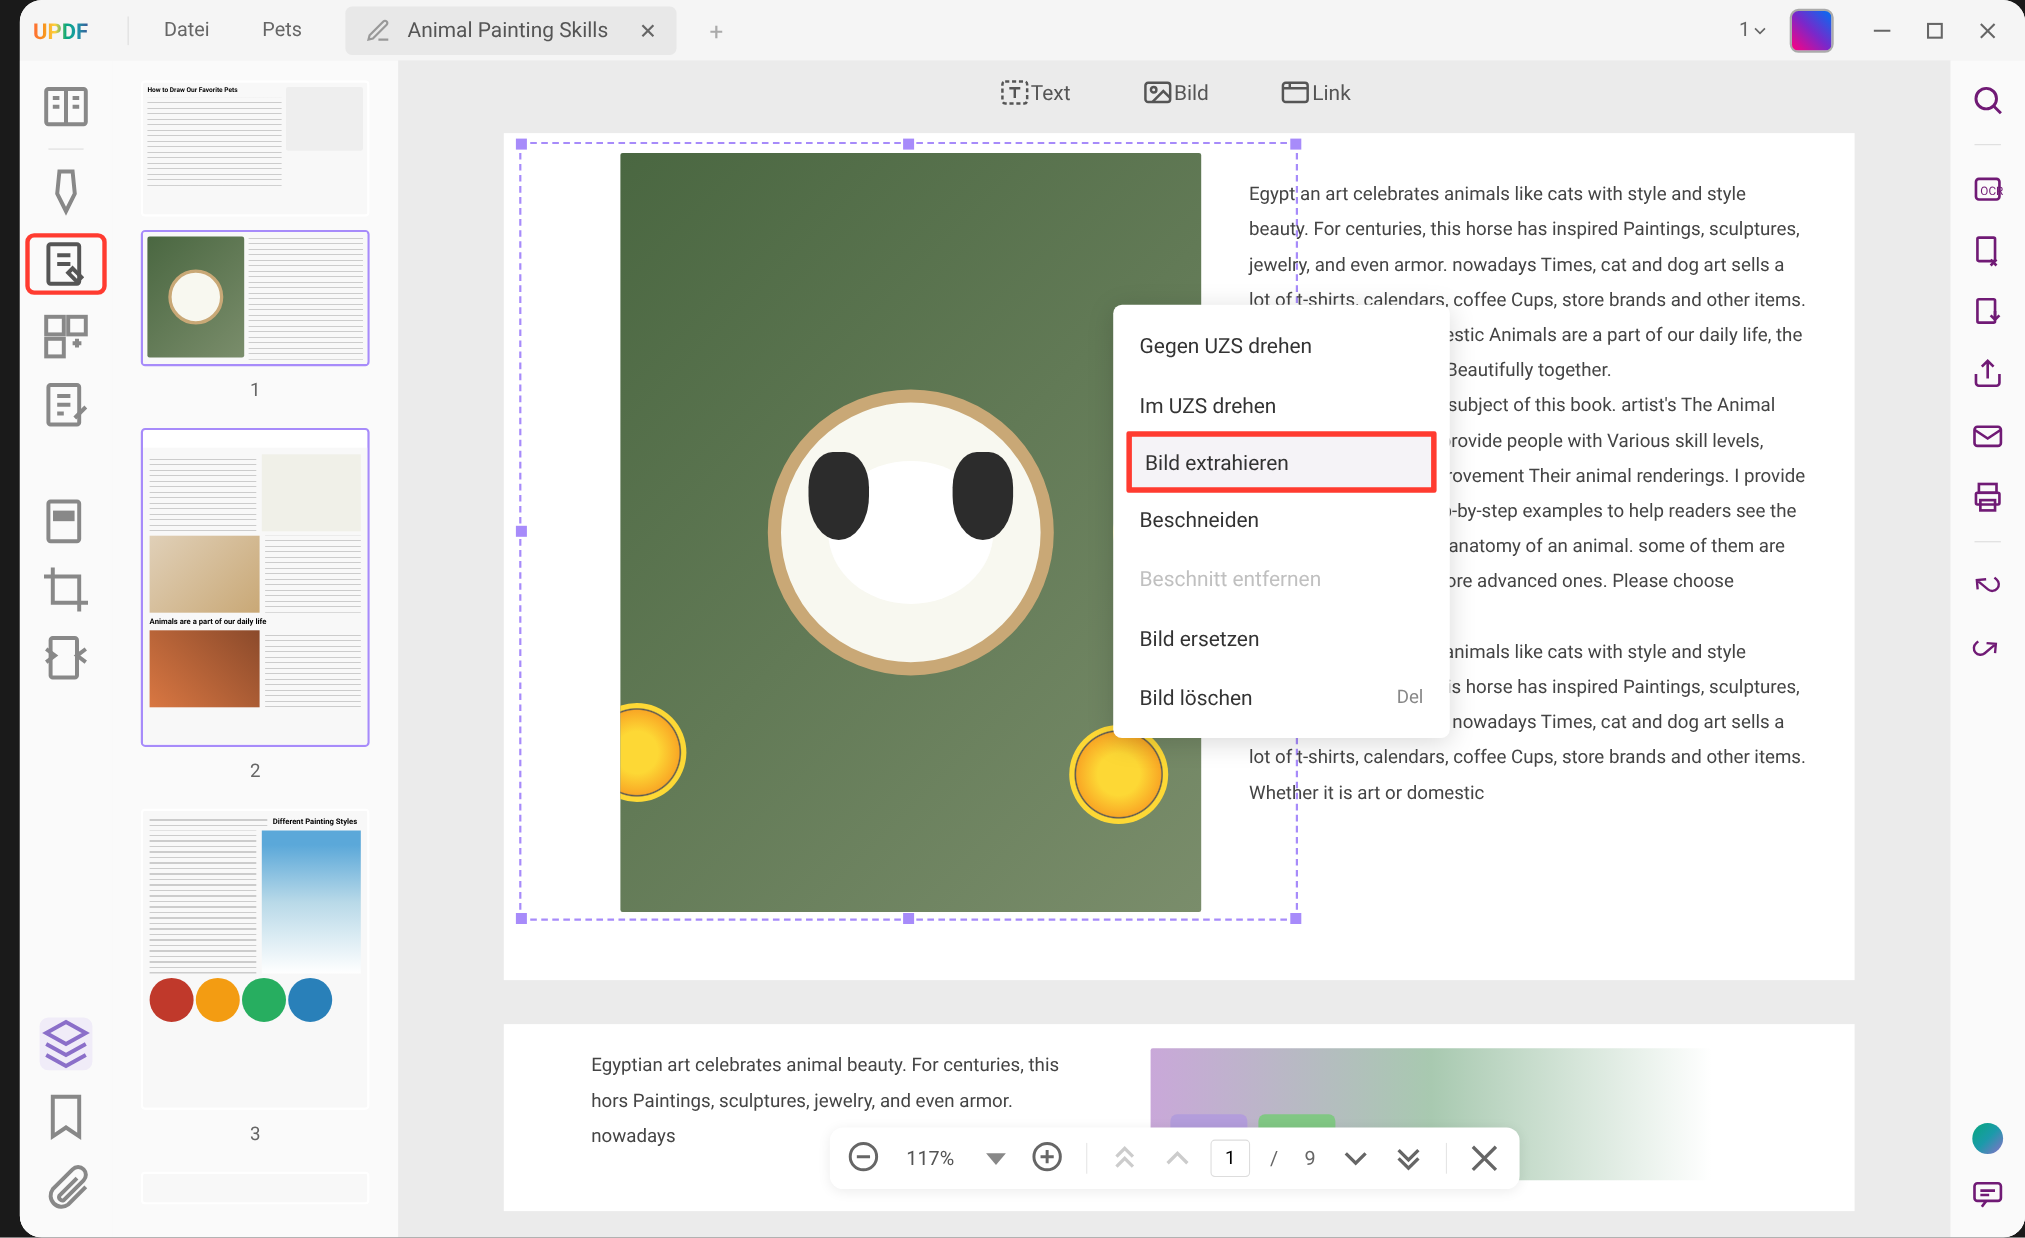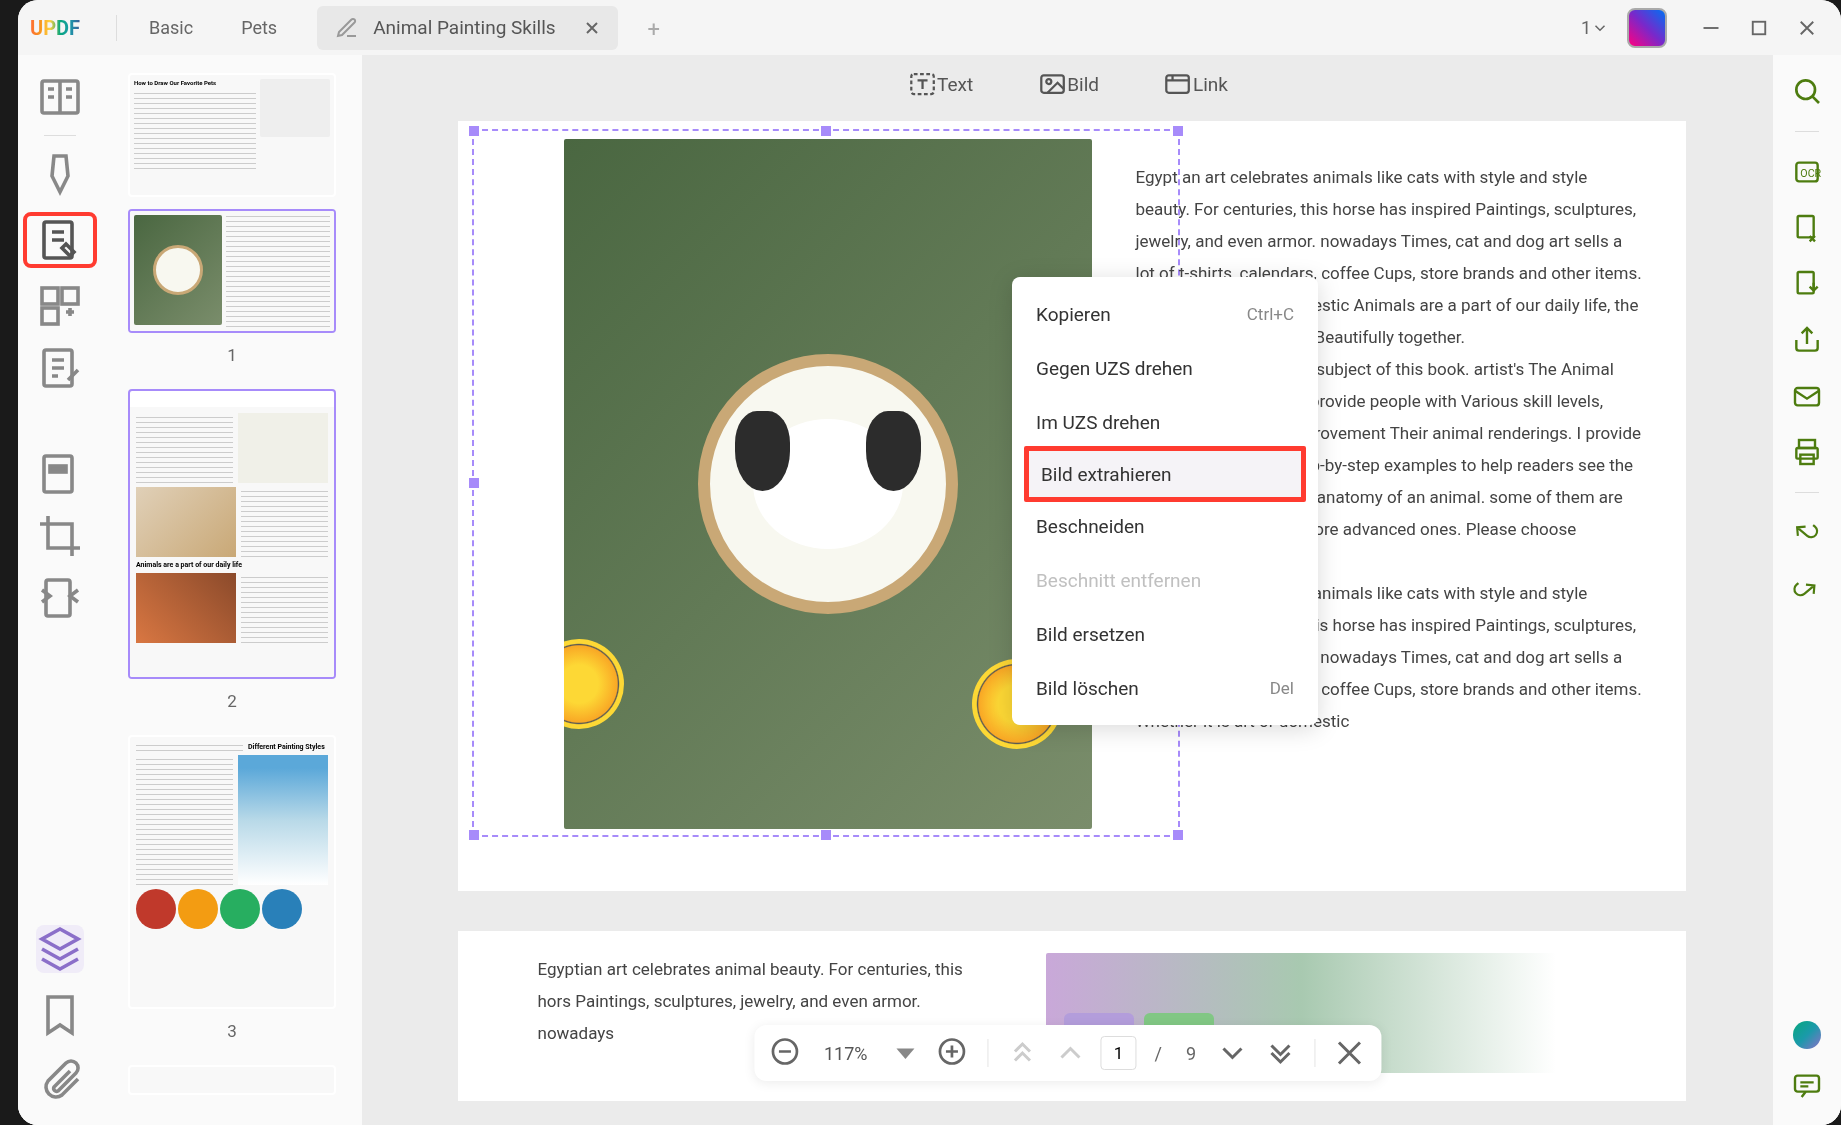--- a/index.html
+++ b/index.html
@@ -27,21 +27,21 @@
 .rail-btn.active { background: #f0ecf8; color: #8b6fc9; }
 .rail-spacer { height: 30px; }
 .rail-bottom { margin-top: auto; margin-bottom: 20px; display: flex; flex-direction: column; gap: 18px; align-items: center; }
 .rail-divider { width: 32px; height: 1px; background: #ddd; }
 .thumb-panel { width: 260px; background: #fafafa; padding: 18px 10px; overflow-y: auto; }
 .thumb { width: 208px; margin: 0 auto 12px; border: 2px solid transparent; border-radius: 4px; background: #fff; cursor: pointer; overflow: hidden; }
 .thumb.selected { border-color: #a78bfa; }
 .thumb-body { width: 100%; height: 120px; background: #f8f8f8; position: relative; }
 .thumb-label { text-align: center; font-size: 17px; color: #666; margin-bottom: 24px; }
 .right-rail { width: 68px; background: #fafafa; display: flex; flex-direction: column; align-items: center; padding-top: 20px; gap: 24px; }
-.rr-btn { width: 32px; height: 32px; color: #4d7c0f; cursor: pointer; display: flex; align-items: center; justify-content: center; }
+.rr-btn { width: 32px; height: 32px; color: #701a75; cursor: pointer; display: flex; align-items: center; justify-content: center; }
 .rr-divider { width: 24px; height: 1px; background: #ddd; }
 .rr-bottom { margin-top: auto; margin-bottom: 24px; display: flex; flex-direction: column; gap: 20px; align-items: center; }
 .ai-icon { width: 28px; height: 28px; background: linear-gradient(135deg, #06a77d, #1b9aaa, #8b6fc9); border-radius: 50%; }
 .content { flex: 1; position: relative; background: #ebebeb; overflow: hidden; }
 .edit-toolbar { position: absolute; top: 14px; left: 50%; transform: translateX(-50%); display: flex; gap: 64px; align-items: center; z-index: 5; }
 .et-btn { display: flex; align-items: center; font-size: 19px; color: #555; cursor: pointer; }
 .et-icon { width: 30px; height: 30px; display: flex; align-items: center; justify-content: center; }
 .pages-scroll { position: absolute; top: 66px; left: 36px; right: 28px; bottom: 0; overflow: hidden; }
 .page { width: 1228px; background: #fff; margin: 0 auto 40px; position: relative; }
 .page1 { height: 770px; padding: 30px 108px 30px 100px; }
@@ -104,21 +104,21 @@
 </head>
 <body>
 
 <div class="app-window">
 
   <div class="titlebar">
     <div class="logo">
         <span class="logo-text">UPDF</span>
       </div>
     <div class="divider-v"></div>
-    <div class="menu-item">Basic</div>
+    <div class="menu-item">Datei</div>
     <div class="menu-item">Pets</div>
     <div class="tab">
       <span class="tab-icon">
           <svg viewBox="0 0 24 24" fill="none" stroke="#999" stroke-width="2">
             <path d="M12 20h9M16.5 3.5a2.1 2.1 0 1 1 3 3L7 19l-4 1 1-4 12.5-12.5z"></path>
           </svg>
         </span>
       <span class="tab-title">Animal Painting Skills</span>
       <span class="tab-close"><svg viewBox="0 0 16 16" stroke="#666" stroke-width="2">
             <path d="M3 3l10 10M13 3L3 13"></path>
@@ -359,24 +359,20 @@
           <div class="p2-text">Egyptian art celebrates animal beauty. For centuries, this hors Paintings, sculptures, jewelry, and even armor. nowadays</div>
           <div class="p2-img">
             <div class="paint-block pb1"></div>
               <div class="paint-block pb2"></div>
           </div>
         </div>
       </div>
 
       <div class="context-menu">
         <div class="cm-item">
-          <span>Kopieren</span>
-          <span class="cm-shortcut">Ctrl+C</span>
-        </div>
-        <div class="cm-item">
             <span>Gegen UZS drehen</span>
           </div>
         <div class="cm-item">
             <span>Im UZS drehen</span>
           </div>
         <div class="cm-item highlighted">
             <span>Bild extrahieren</span>
           </div>
         <div class="cm-item">
             <span>Beschneiden</span>

